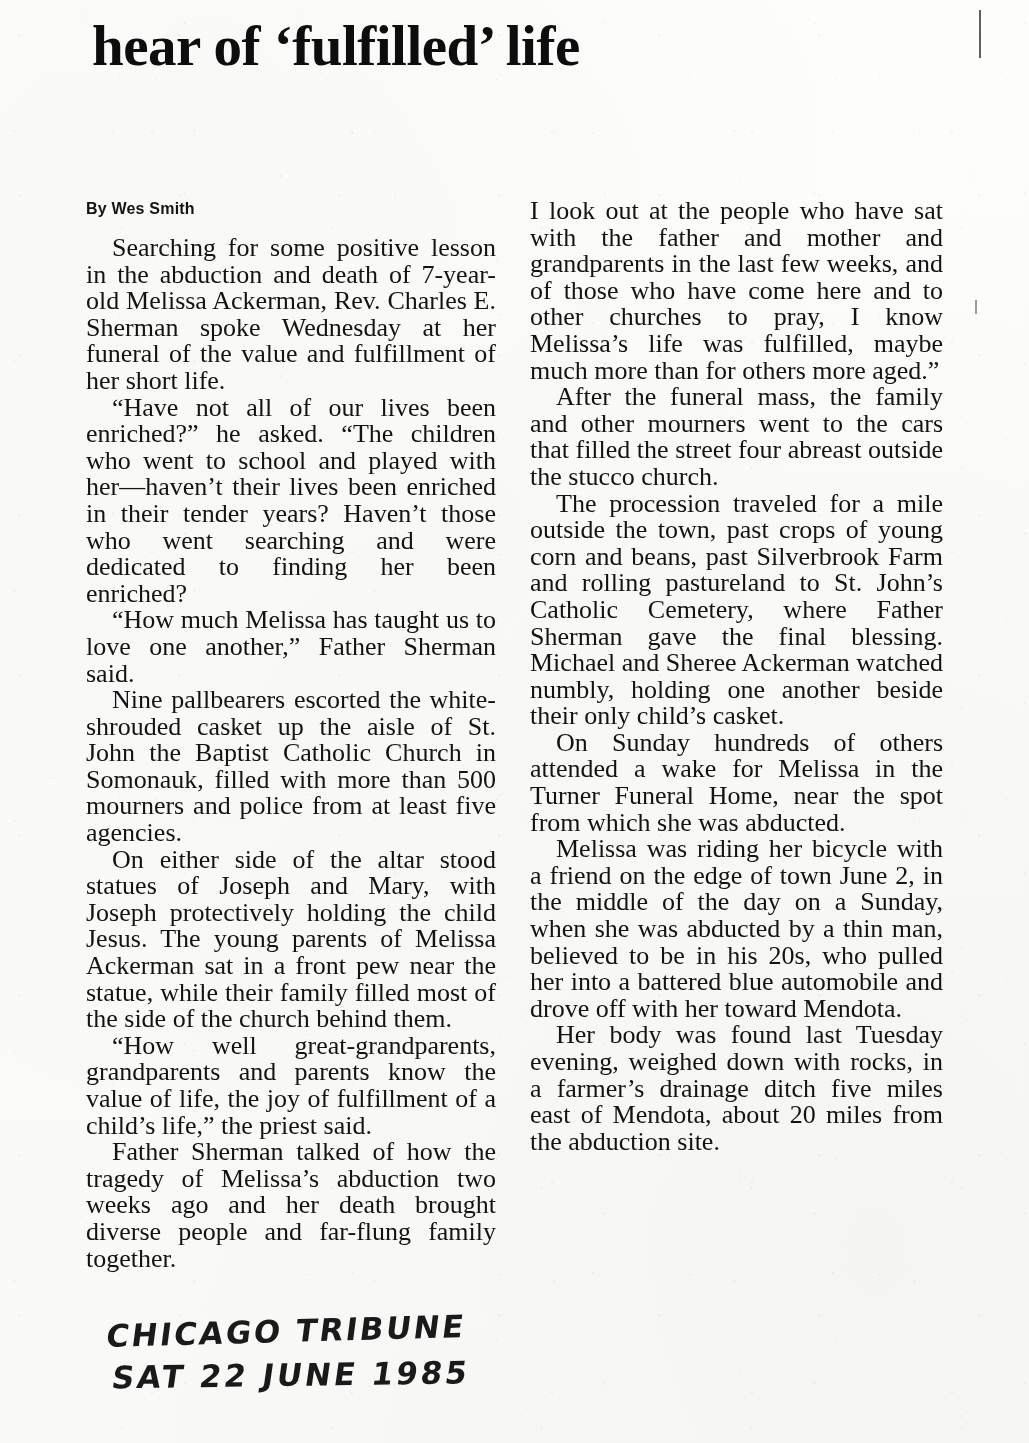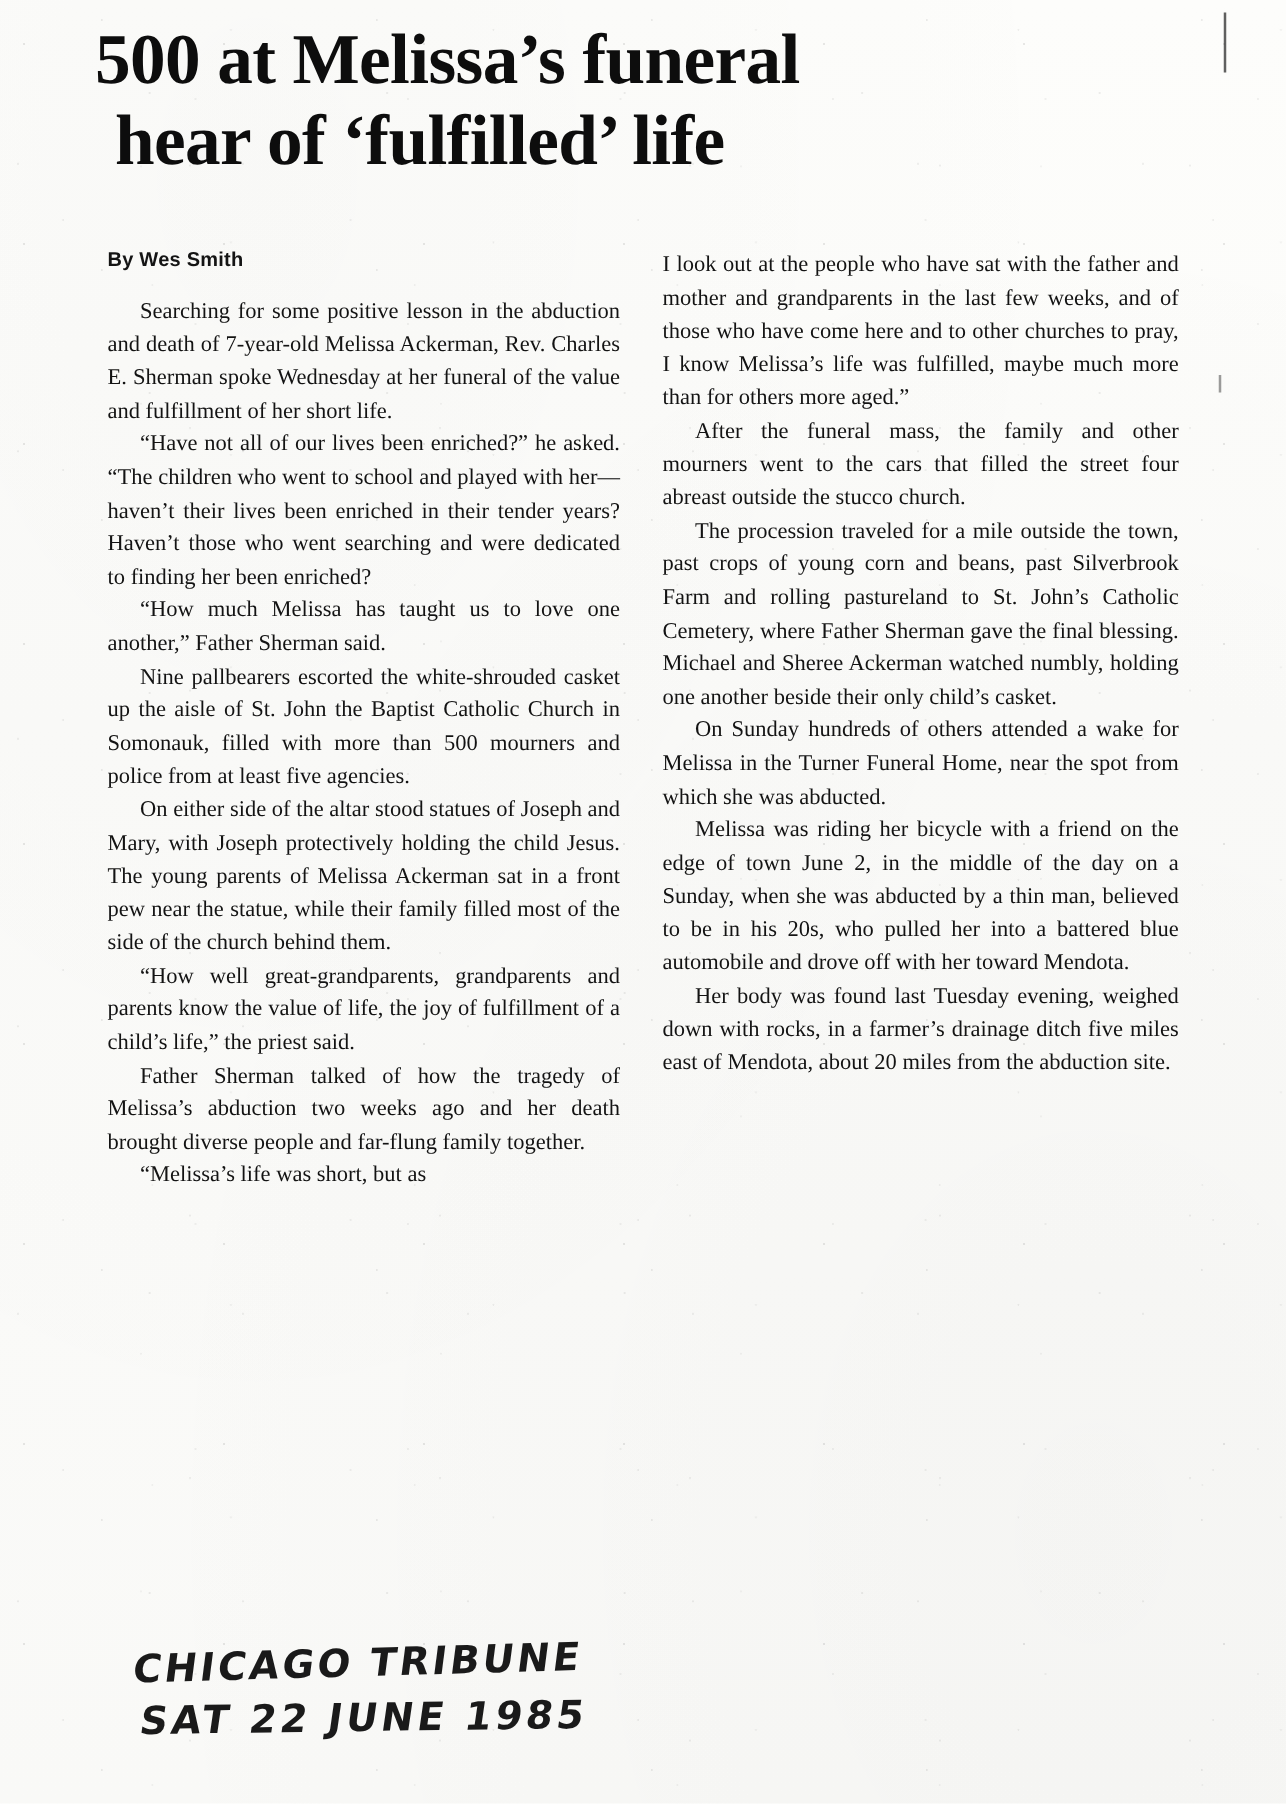--- a/index.html
+++ b/index.html
@@ -77,21 +77,21 @@
     font-weight: bold;
     font-size: 16px;
     color: #141414;
     letter-spacing: .2px;
   }
 
   
   .col {
     position: absolute;
     font-family: "Liberation Serif", serif;
-    font-size: 18px;
+    font-size: 26px;
     line-height: 26.6px;
     text-align: justify;
     text-justify: inter-word;
     color: #131313;
     hyphens: none;
   }
   .col p { margin: 0; text-indent: 26px; }
   .col p.noindent { text-indent: 0; }
 
   .col-left {
@@ -156,35 +156,33 @@
 
 <div class="scan"></div>
 <div class="speckle"></div>
 
 <div class="clipping">
 
   <div class="edge-rule"></div>
   <div class="edge-tick"></div>
 
   <div class="headline">
-    <span class="hl-line l1">500 at Melissa’s funeral</span>
     <span class="hl-line l2">hear of ‘fulfilled’ life</span>
   </div>
 
   <div class="byline">By Wes Smith</div>
 
   <div class="col col-left">
     <p>Searching for some positive lesson in the abduction and death of 7-year-old Melissa Ackerman, Rev. Charles E. Sherman spoke Wednesday at her funeral of the value and fulfillment of her short life.</p>
     <p>“Have not all of our lives been enriched?” he asked. “The children who went to school and played with her—haven’t their lives been enriched in their tender years? Haven’t those who went searching and were dedicated to finding her been enriched?</p>
     <p>“How much Melissa has taught us to love one another,” Father Sherman said.</p>
     <p>Nine pallbearers escorted the white-shrouded casket up the aisle of St. John the Baptist Catholic Church in Somonauk, filled with more than 500 mourners and police from at least five agencies.</p>
     <p>On either side of the altar stood statues of Joseph and Mary, with Joseph protectively holding the child Jesus. The young parents of Melissa Ackerman sat in a front pew near the statue, while their family filled most of the side of the church behind them.</p>
     <p>“How well great-grandparents, grandparents and parents know the value of life, the joy of fulfillment of a child’s life,” the priest said.</p>
     <p>Father Sherman talked of how the tragedy of Melissa’s abduction two weeks ago and her death brought diverse people and far-flung family together.</p>
-    <p>“Melissa’s life was short, but as</p>
   </div>
 
   <div class="col col-right">
     <p class="noindent">I look out at the people who have sat with the father and mother and grandparents in the last few weeks, and of those who have come here and to other churches to pray, I know Melissa’s life was fulfilled, maybe much more than for others more aged.”</p>
     <p>After the funeral mass, the family and other mourners went to the cars that filled the street four abreast outside the stucco church.</p>
     <p>The procession traveled for a mile outside the town, past crops of young corn and beans, past Silverbrook Farm and rolling pastureland to St. John’s Catholic Cemetery, where Father Sherman gave the final blessing. Michael and Sheree Ackerman watched numbly, holding one another beside their only child’s casket.</p>
     <p>On Sunday hundreds of others attended a wake for Melissa in the Turner Funeral Home, near the spot from which she was abducted.</p>
     <p>Melissa was riding her bicycle with a friend on the edge of town June 2, in the middle of the day on a Sunday, when she was abducted by a thin man, believed to be in his 20s, who pulled her into a battered blue automobile and drove off with her toward Mendota.</p>
     <p>Her body was found last Tuesday evening, weighed down with rocks, in a farmer’s drainage ditch five miles east of Mendota, about 20 miles from the abduction site.</p>
   </div>

